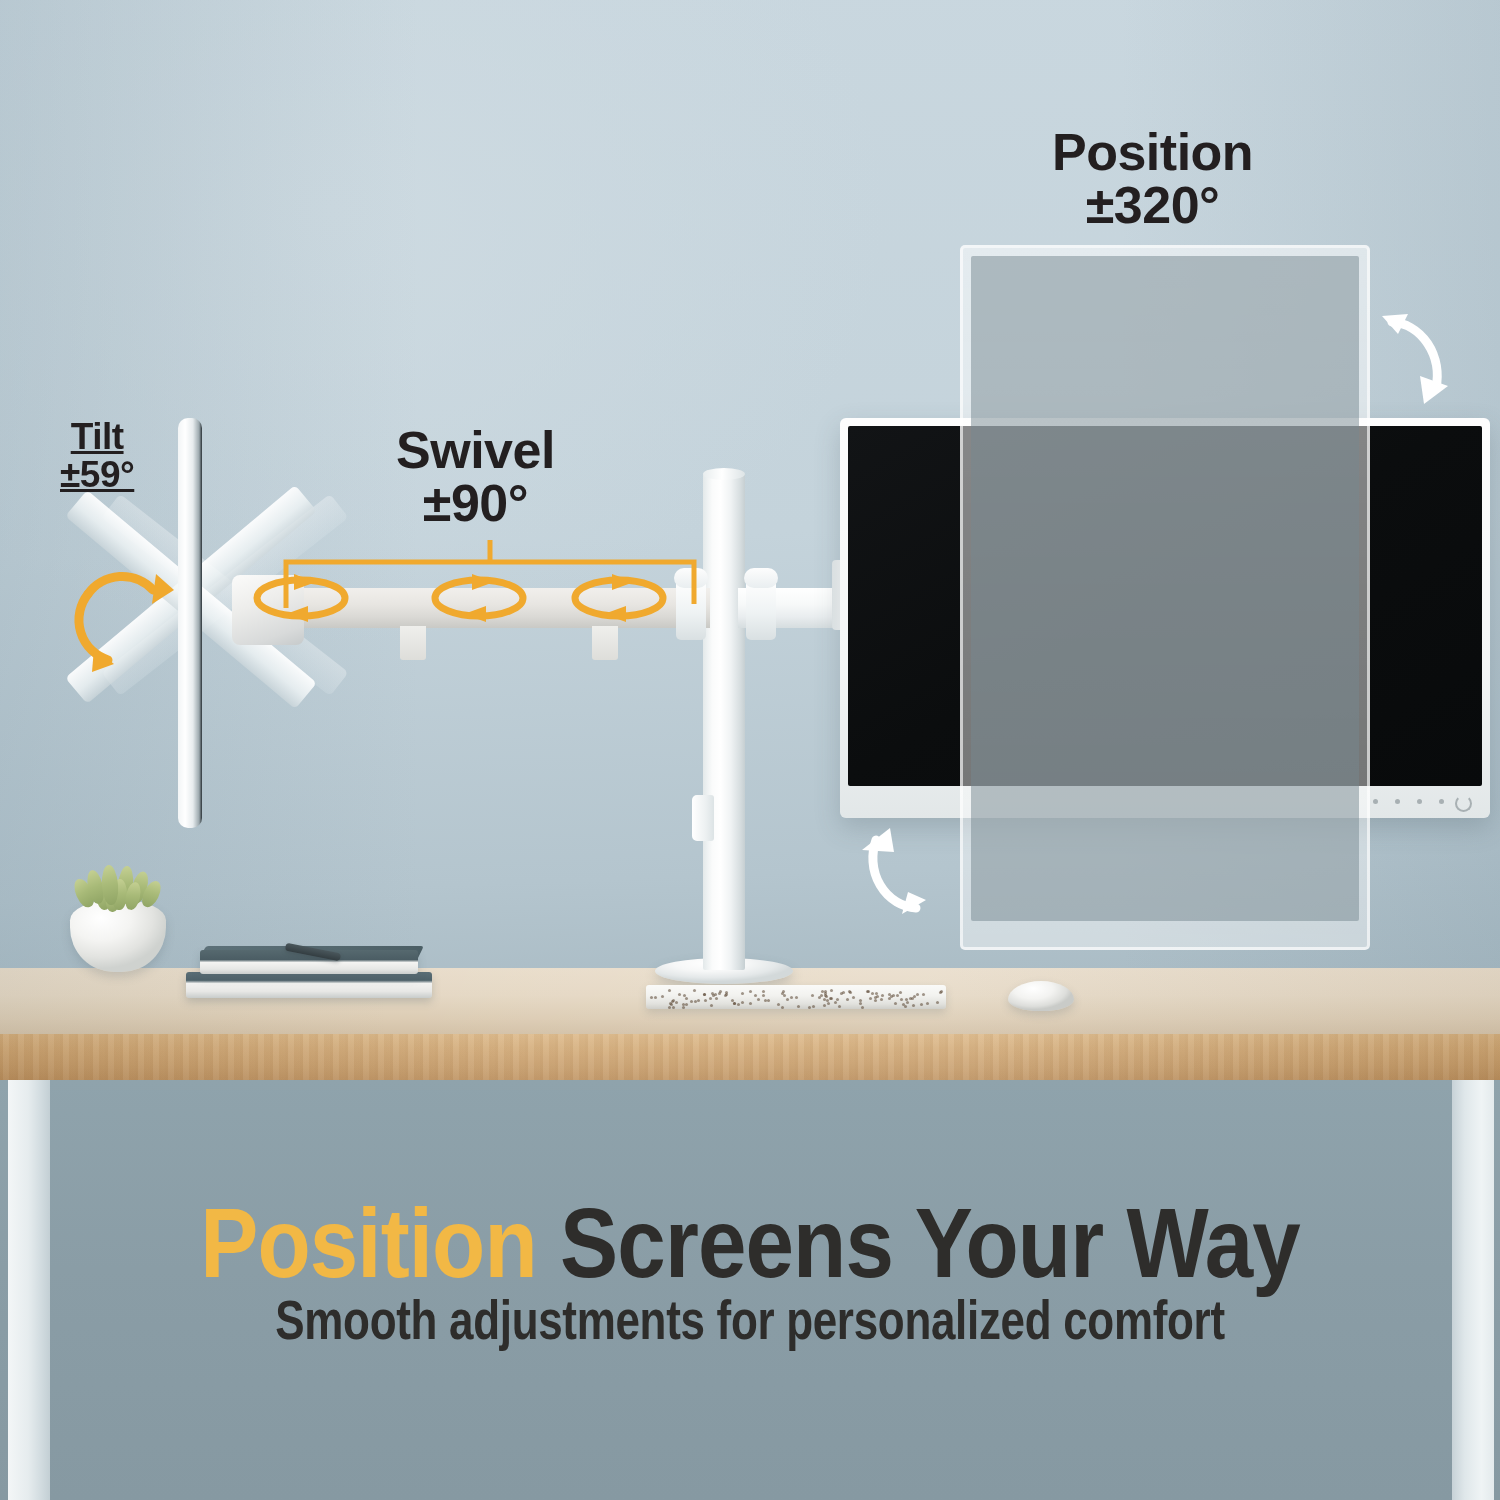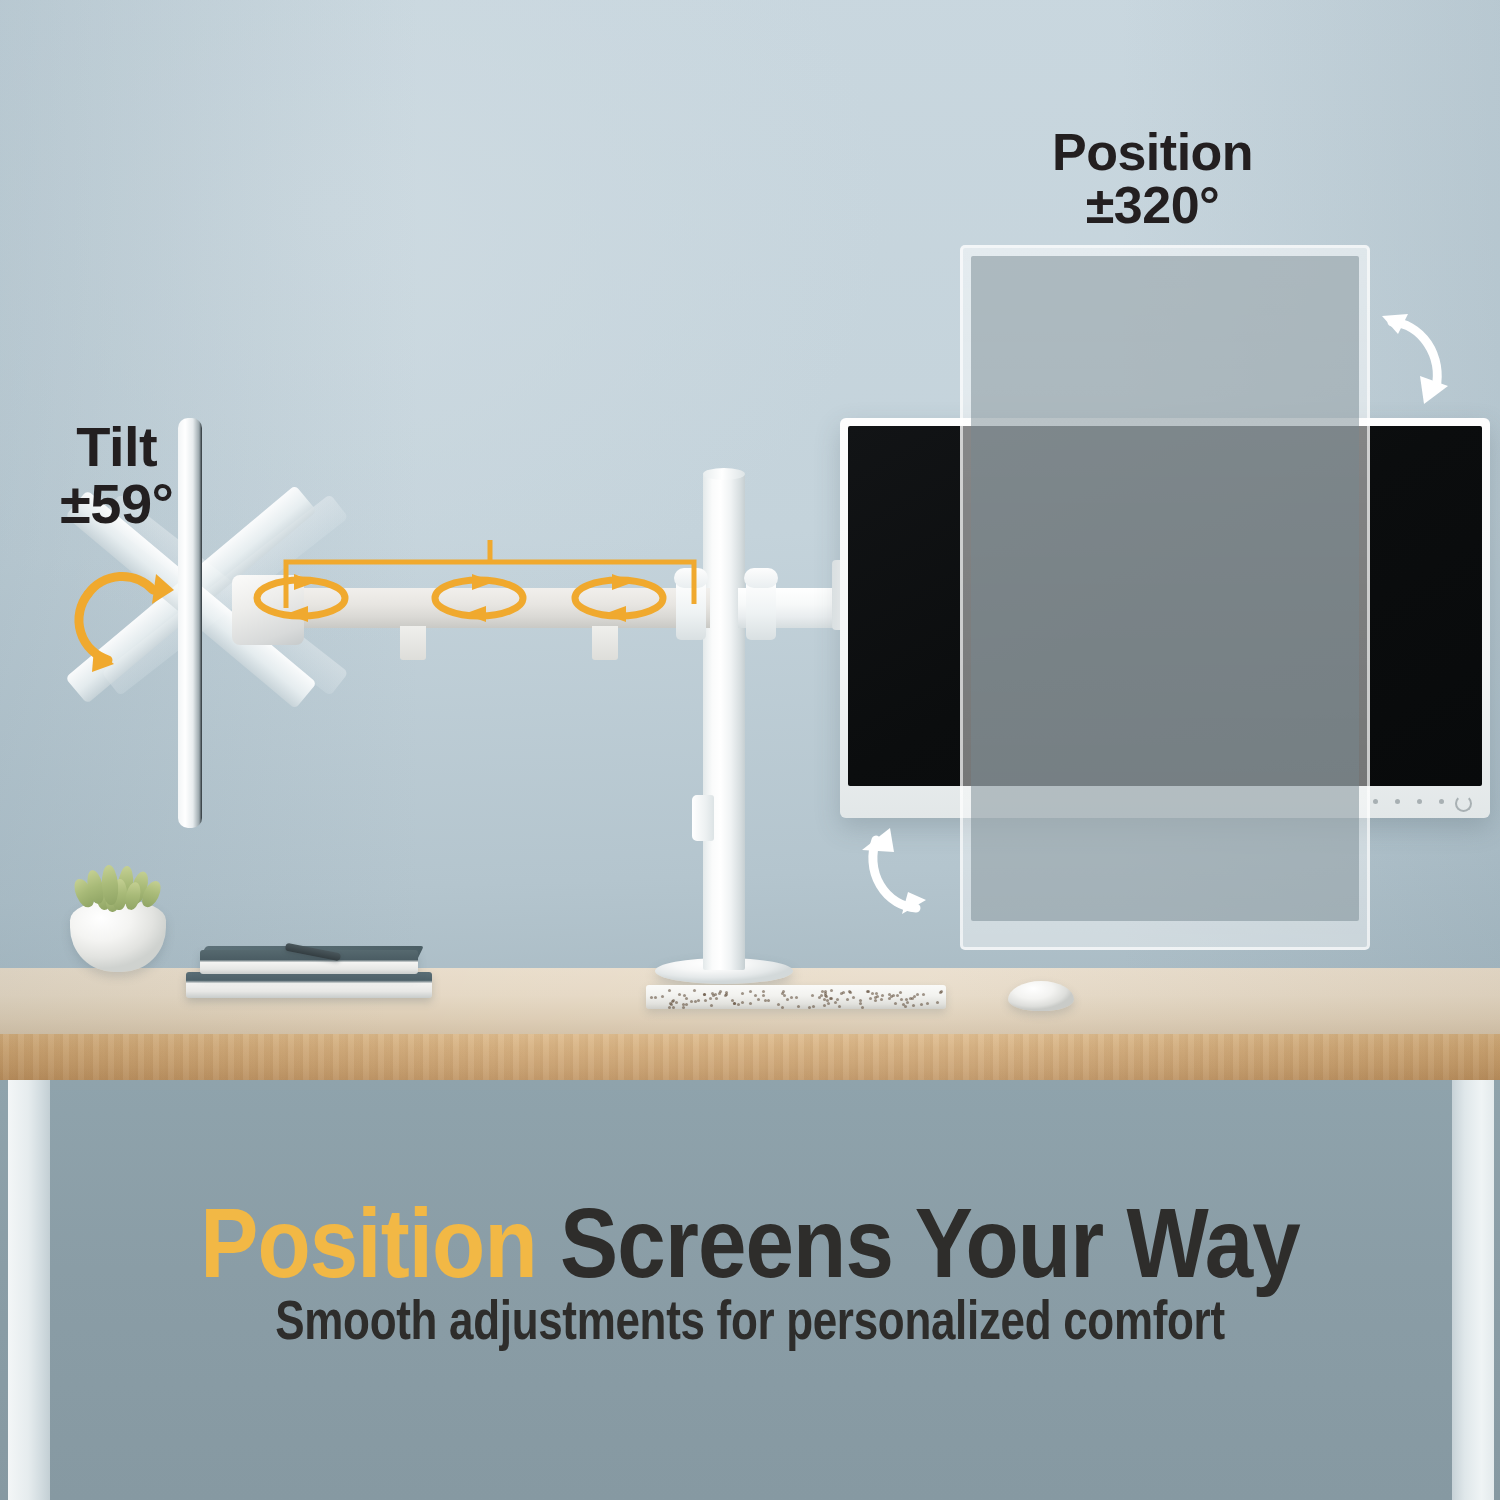--- a/index.html
+++ b/index.html
@@ -218,21 +218,21 @@
 
   
   .arrow-svg{position:absolute;overflow:visible;}
 
   
   .lbl{
     position:absolute;color:#231F20;font-weight:700;
     line-height:1.02;letter-spacing:-.5px;
     text-align:center;white-space:pre-line;
   }
-  .lbl-tilt{left:60px;top:418px;font-size:56px;}
+  .lbl-tilt{left:60px;top:418px;font-size:37px;text-decoration:underline;}
   .lbl-swivel{left:396px;top:424px;font-size:52px;}
   .lbl-rot{left:1052px;top:126px;font-size:52px;}
 
   
   .headline{
     position:absolute;left:0;top:1186px;width:1500px;text-align:center;
     font-size:99px;font-weight:700;color:#2E2D2B;
     letter-spacing:-1px;
     transform:scaleX(.88);transform-origin:center top;
     white-space:nowrap;
@@ -354,20 +354,21 @@
   </svg>
 
   <svg class="arrow-svg" style="left:848px;top:824px;" width="90" height="100" viewBox="0 0 90 100">
     <path d="M68 84 A46 50 0 0 1 28 16" fill="none" stroke="#FFFFFF" stroke-width="9" stroke-linecap="round"></path>
     <path d="M78 76 L54 90 L60 68 Z" fill="#FFFFFF"></path>
     <path d="M14 26 L42 4 L46 28 Z" fill="#FFFFFF"></path>
   </svg>
 
   <div class="lbl lbl-tilt"><span>Tilt</span><br><span>±59°</span></div>
 
+  <div class="lbl lbl-swivel"><span>Swivel</span><br><span>±90°</span></div>
 
   <div class="lbl lbl-rot"><span>Position</span><br><span>±320°</span></div>
 
   <div class="headline"><span class="hl">Position</span><span> Screens Your Way</span></div>
   <div class="subline">Smooth adjustments for personalized comfort</div>
 
   <div class="keyboard" id="kb">
       <span class="kdot" style="left: 178.34px; top: 9.0875px;"></span>
       <span class="kdot" style="left: 162.349px; top: 20.7806px;"></span>
       <span class="kdot" style="left: 200.278px; top: 12.9964px;"></span>

